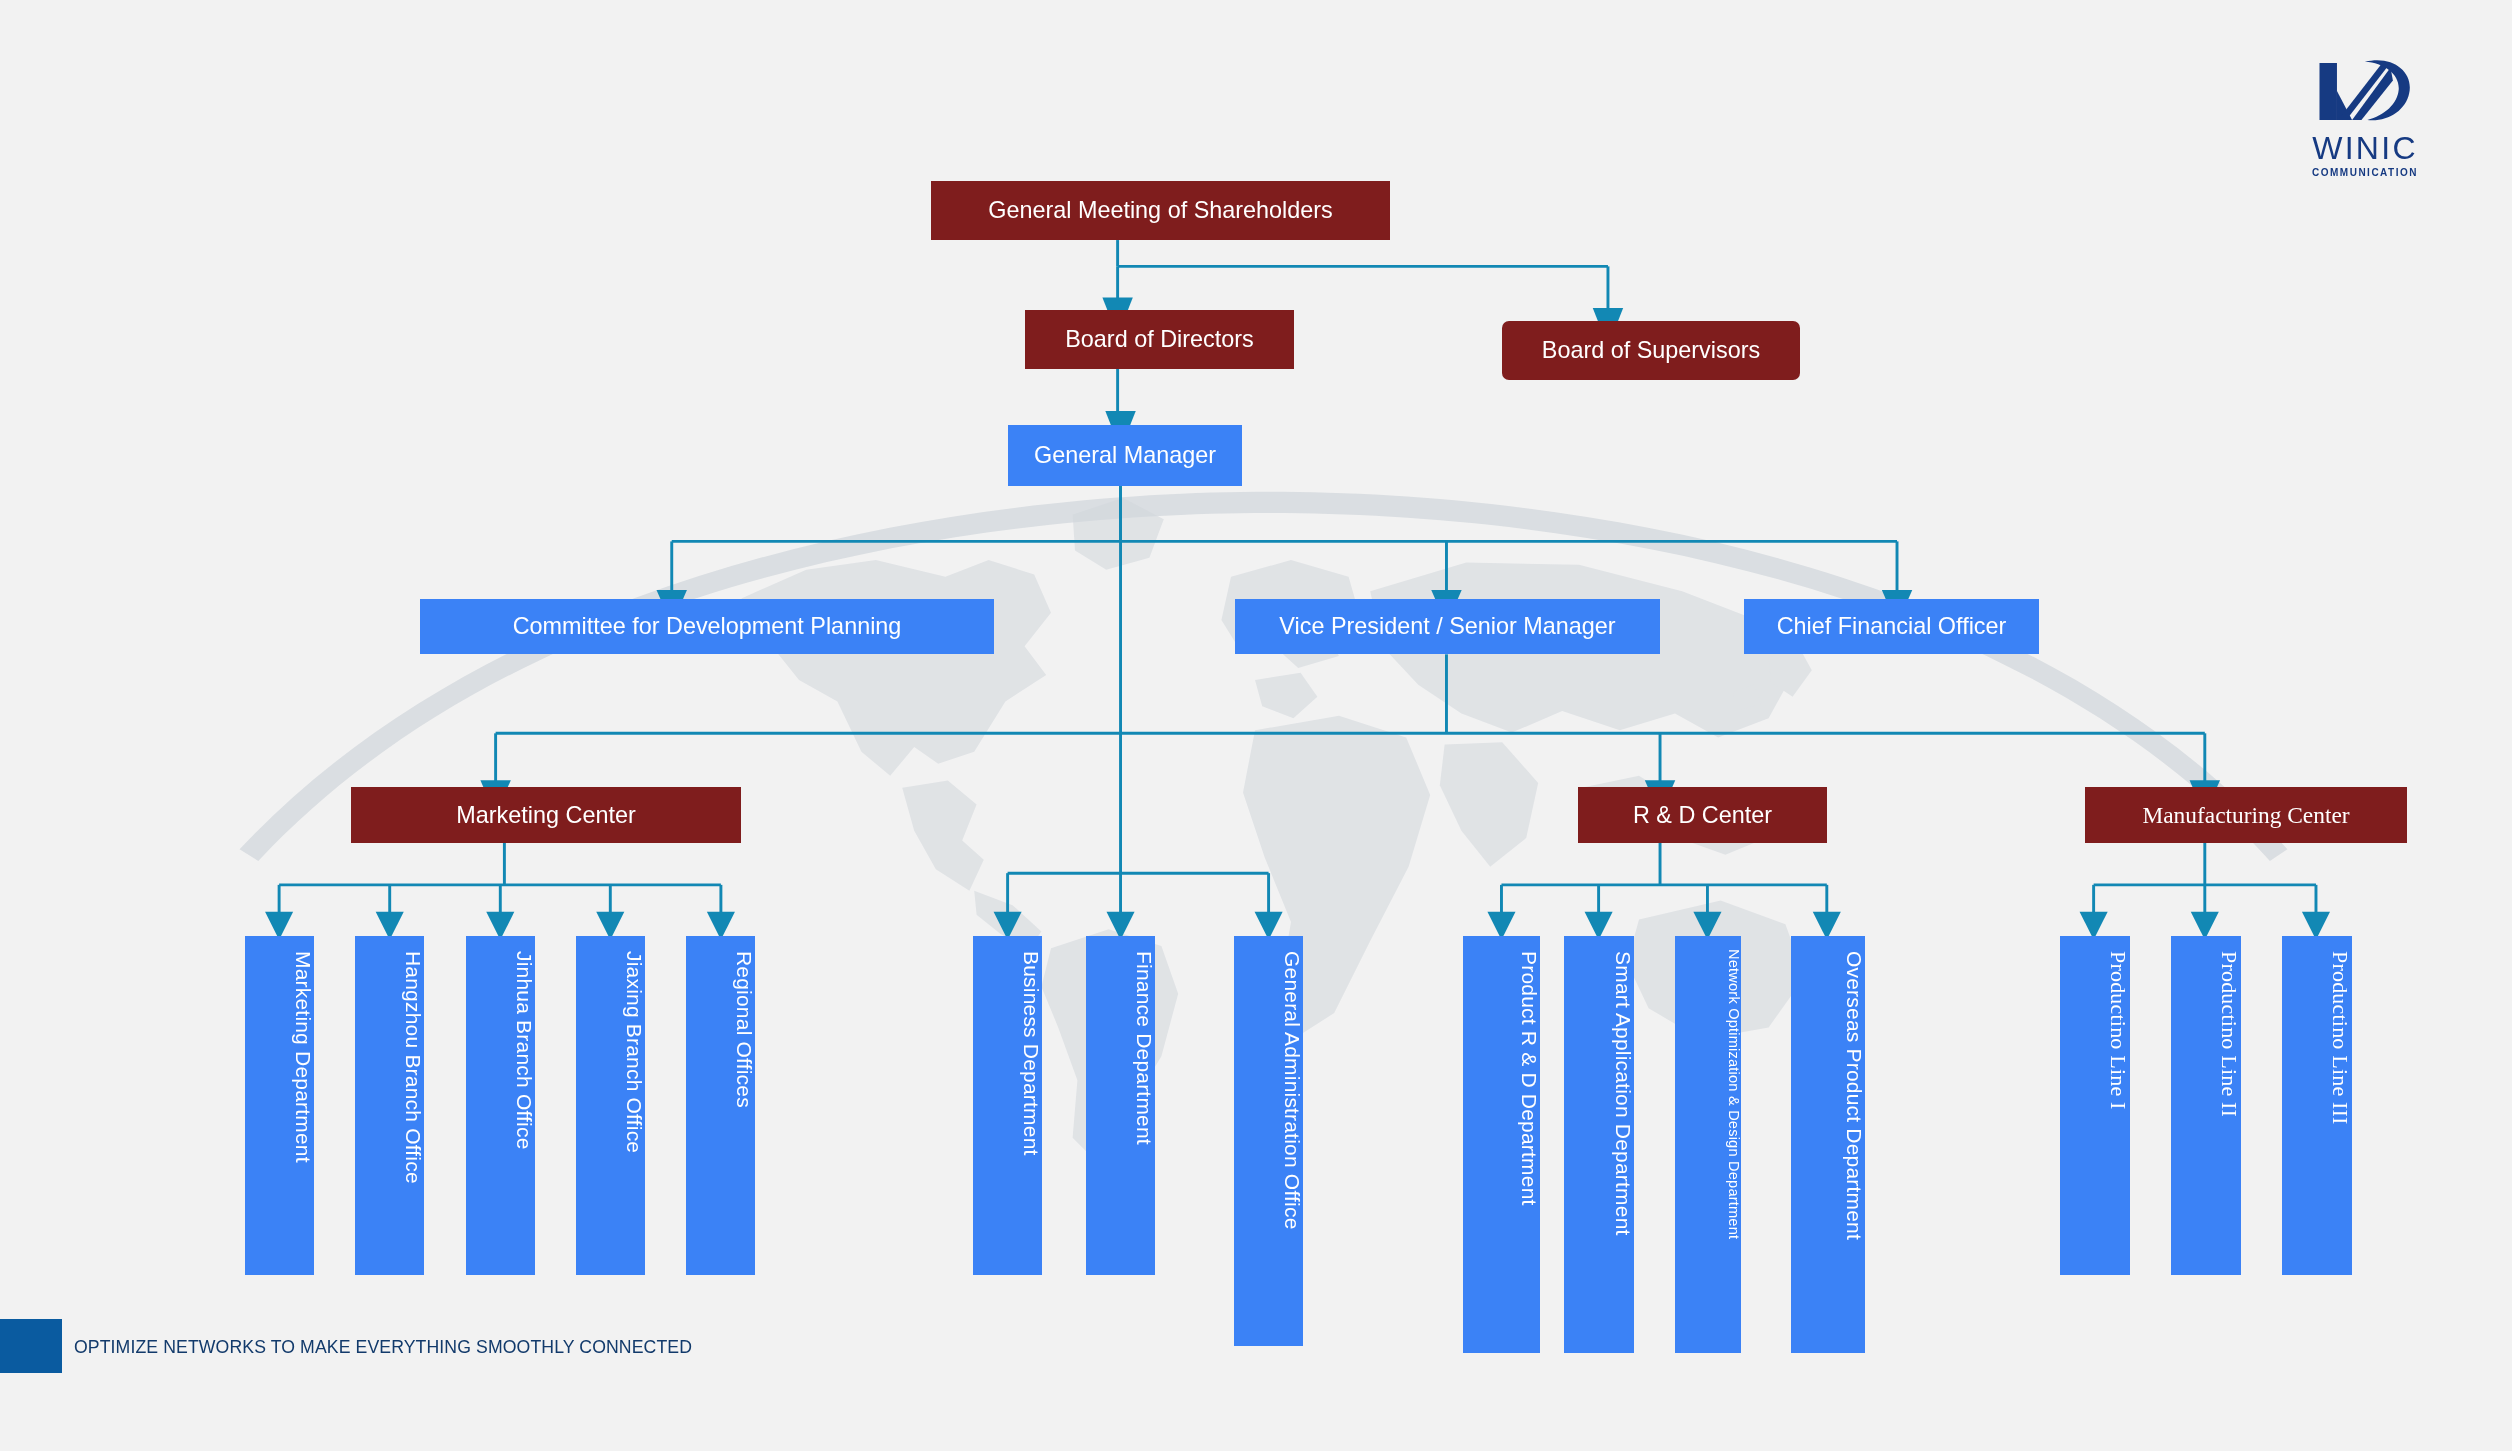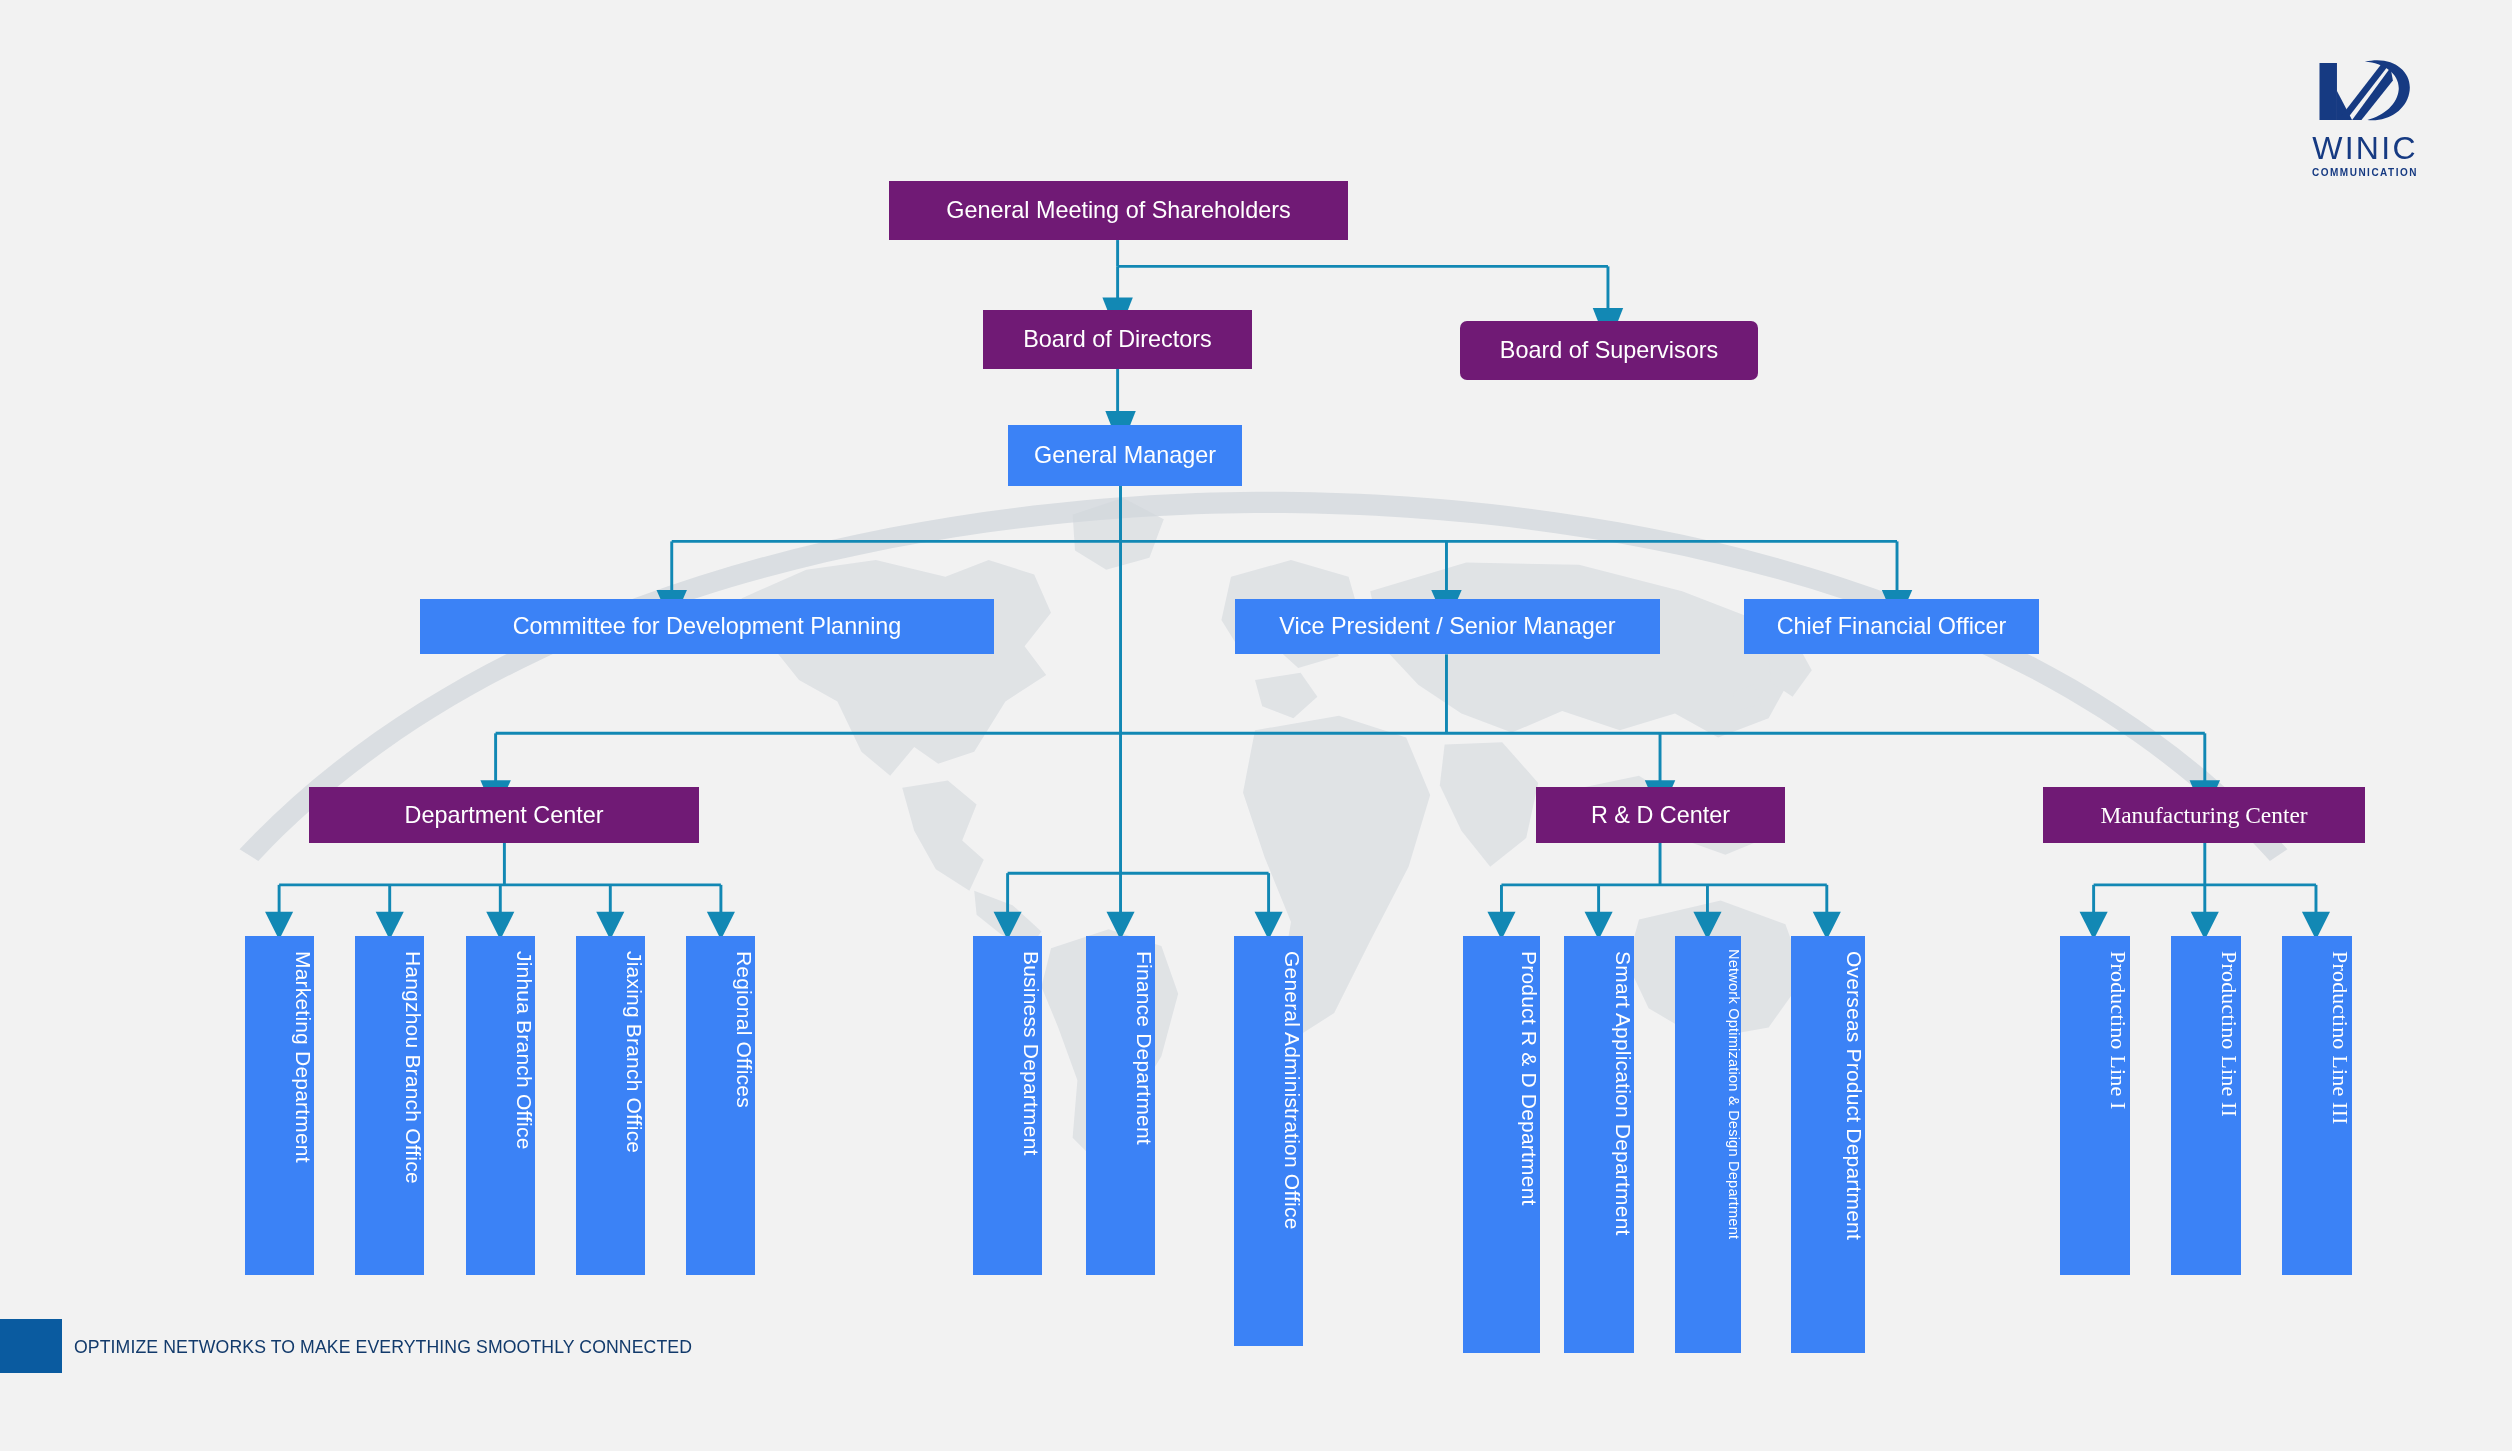--- a/index.html
+++ b/index.html
@@ -28,21 +28,21 @@
 
   
   .node {
     position: absolute; z-index: 2;
     display: flex; align-items: center; justify-content: center;
     color: #ffffff;
     font-family: "Liberation Sans", sans-serif;
     line-height: 1.05;
     white-space: nowrap;
   }
-  .node.dark  { background: #701a75; }
+  .node.dark  { background: #7f1d1d; margin-left: 42px; }
   .node.light { background: #3b82f6; }
 
   .node.h   { font-size: 23.4px; }
 
   
   .node.vert {
     writing-mode: vertical-rl;
     text-orientation: mixed;
     align-items: flex-start;
     justify-content: flex-start;
@@ -238,21 +238,21 @@
 
   <div class="node light h" style="left:1235px; top:599px; width:425px; height:55px;">
     <span>Vice President / Senior Manager</span>
   </div>
 
   <div class="node light h" style="left:1744px; top:599px; width:295px; height:55px;">
     <span>Chief Financial Officer</span>
   </div>
 
   <div class="node dark h" style="left:309px; top:787px; width:390px; height:56px;">
-    <span>Department Center</span>
+    <span>Marketing Center</span>
   </div>
 
   <div class="node dark h" style="left:1536px; top:787px; width:249px; height:56px;">
     <span>R &amp; D Center</span>
   </div>
 
   <div class="node dark h" style="left:2043px; top:787px; width:322px; height:56px;font-family:Liberation Serif, serif;">
     <span>Manufacturing Center</span>
   </div>
 

